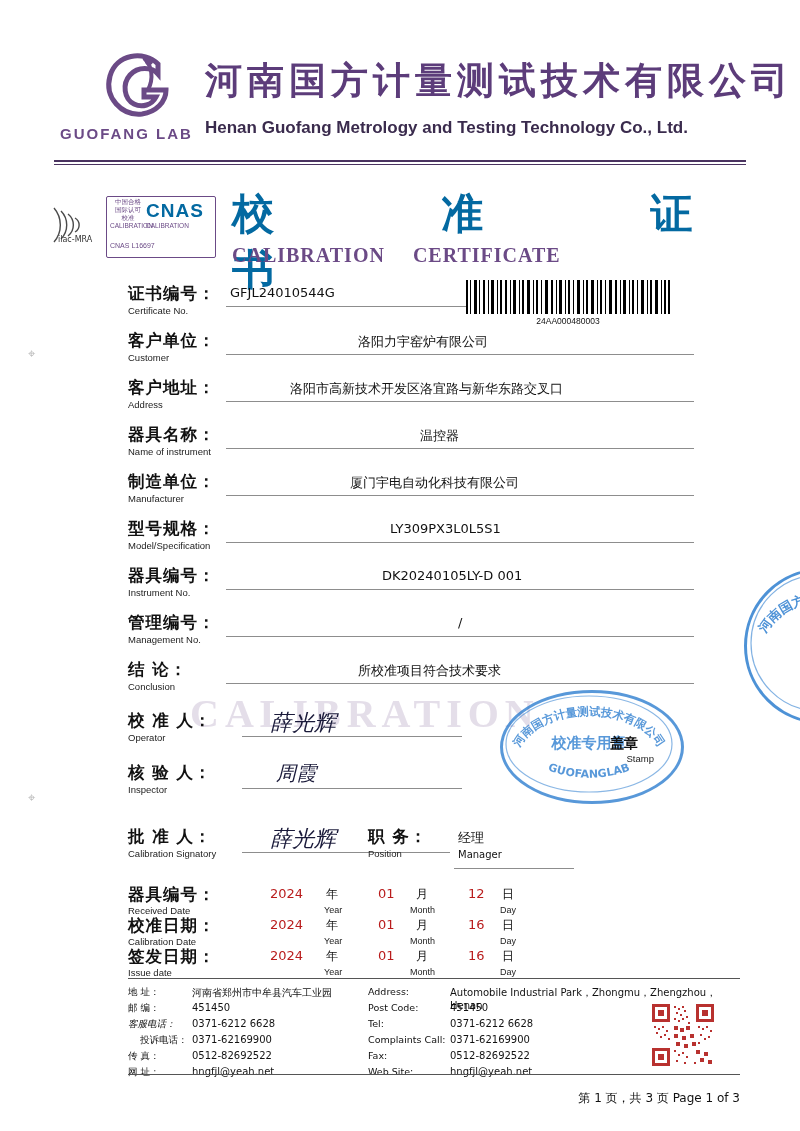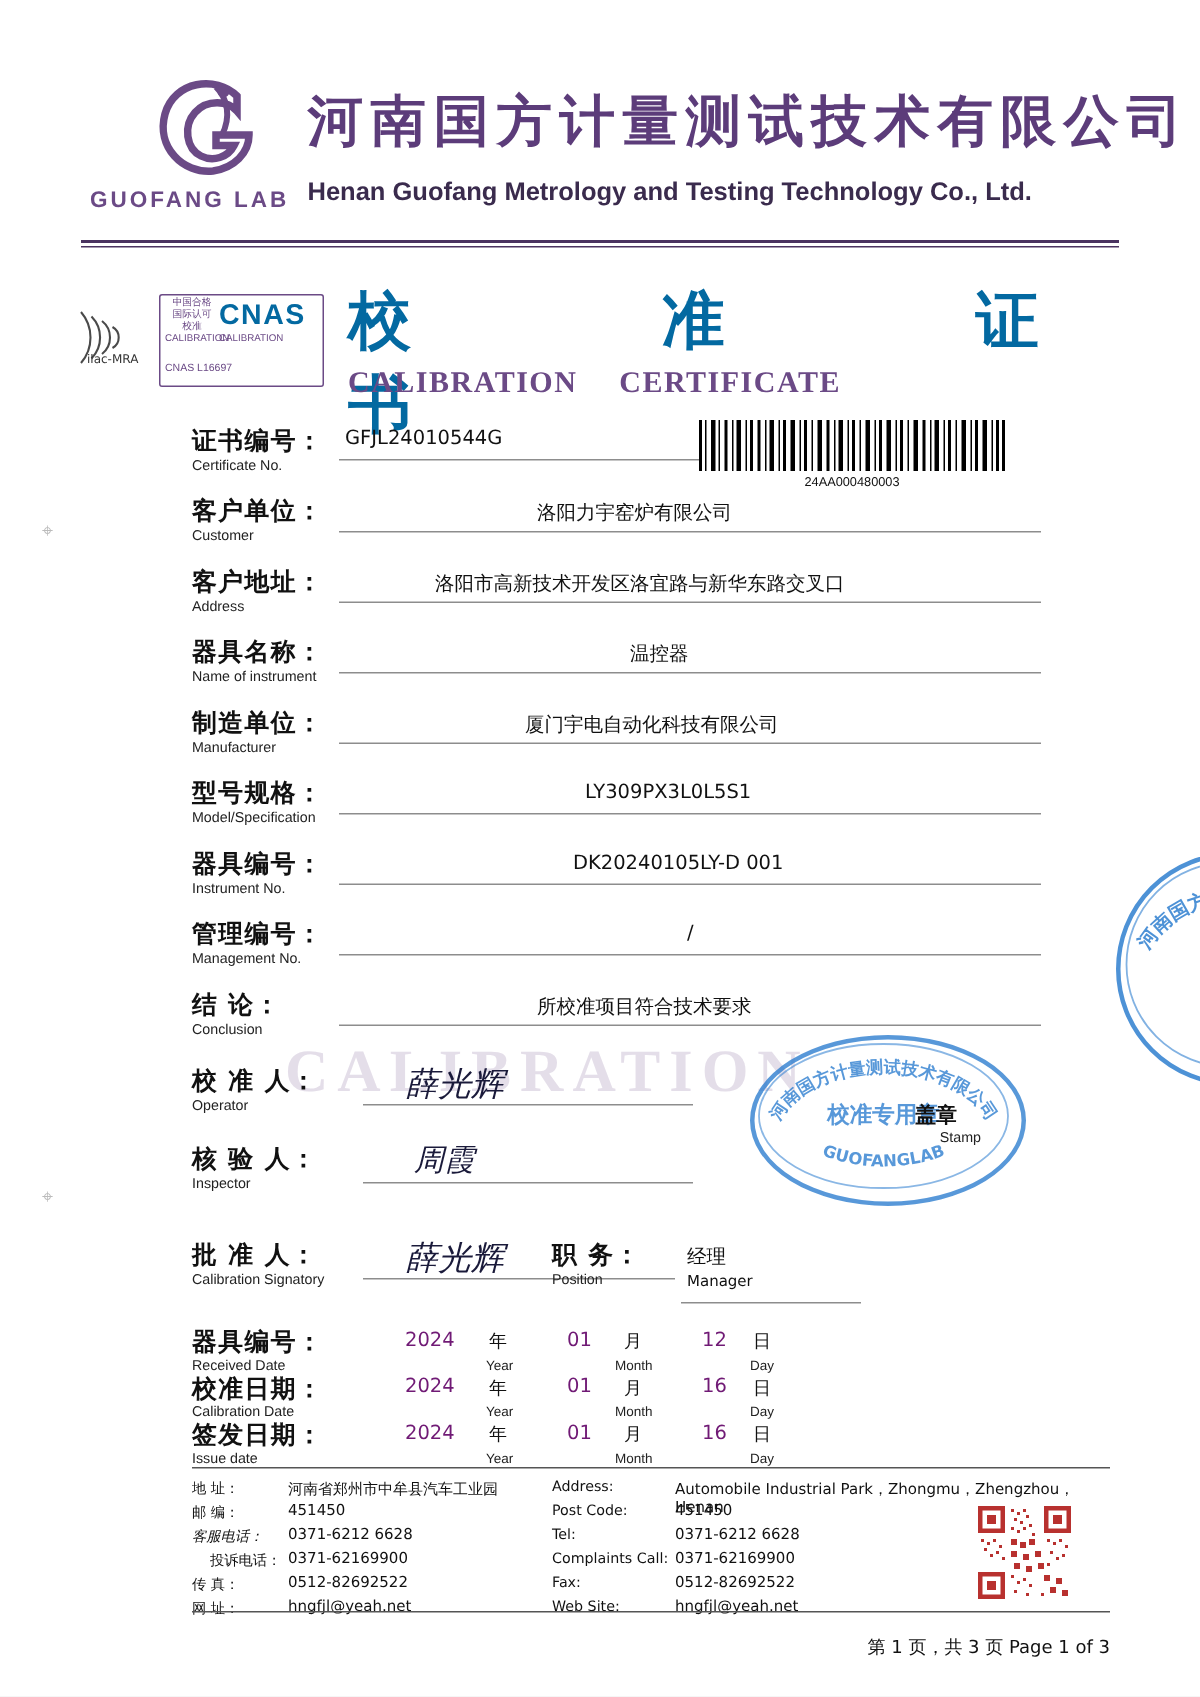--- a/index.html
+++ b/index.html
@@ -43,21 +43,21 @@
   .lbl-cn{position:absolute;left:0;top:0;font-size:16.5px;color:#111;font-weight:bold;letter-spacing:1px;font-family:"DejaVu Sans",sans-serif;}
   .lbl-en{position:absolute;left:0;top:22px;font-size:9.5px;color:#222;}
   .val{position:absolute;font-size:13px;color:#111;font-family:"DejaVu Sans",sans-serif;}
   .line{position:absolute;height:1px;background:#8d8d8d;}
 
   .sig{position:absolute;font-family:"Liberation Serif",serif;color:#1a1a3a;font-style:italic;}
 
   
   .date-row .dcn{position:absolute;font-size:16.5px;font-weight:bold;color:#111;letter-spacing:1px;font-family:"DejaVu Sans",sans-serif;}
   .date-row .den{position:absolute;font-size:9.5px;color:#222;}
-  .date-row .dv{position:absolute;font-size:13px;color:#701a75;font-family:"DejaVu Sans",sans-serif;}
+  .date-row .dv{position:absolute;font-size:13px;color:#b91c1c;font-family:"DejaVu Sans",sans-serif;}
   .date-row .du{position:absolute;font-size:12px;color:#111;font-family:"DejaVu Sans",sans-serif;}
   .date-row .dusub{position:absolute;font-size:9px;color:#222;}
 
   
   .foot{position:absolute;left:128px;top:982px;width:612px;}
   .foot .fl{position:absolute;font-size:9.5px;color:#111;font-family:"DejaVu Sans",sans-serif;}
   .foot .fv{position:absolute;font-size:10px;color:#111;font-family:"DejaVu Sans",sans-serif;}
   .footline-top{position:absolute;left:128px;top:978px;width:612px;height:1px;background:#555;}
   .footline-bot{position:absolute;left:128px;top:1074px;width:612px;height:1px;background:#555;}
   .pageno{position:absolute;left:0;top:1090px;width:740px;text-align:right;font-size:12px;color:#111;font-family:"DejaVu Sans",sans-serif;}

